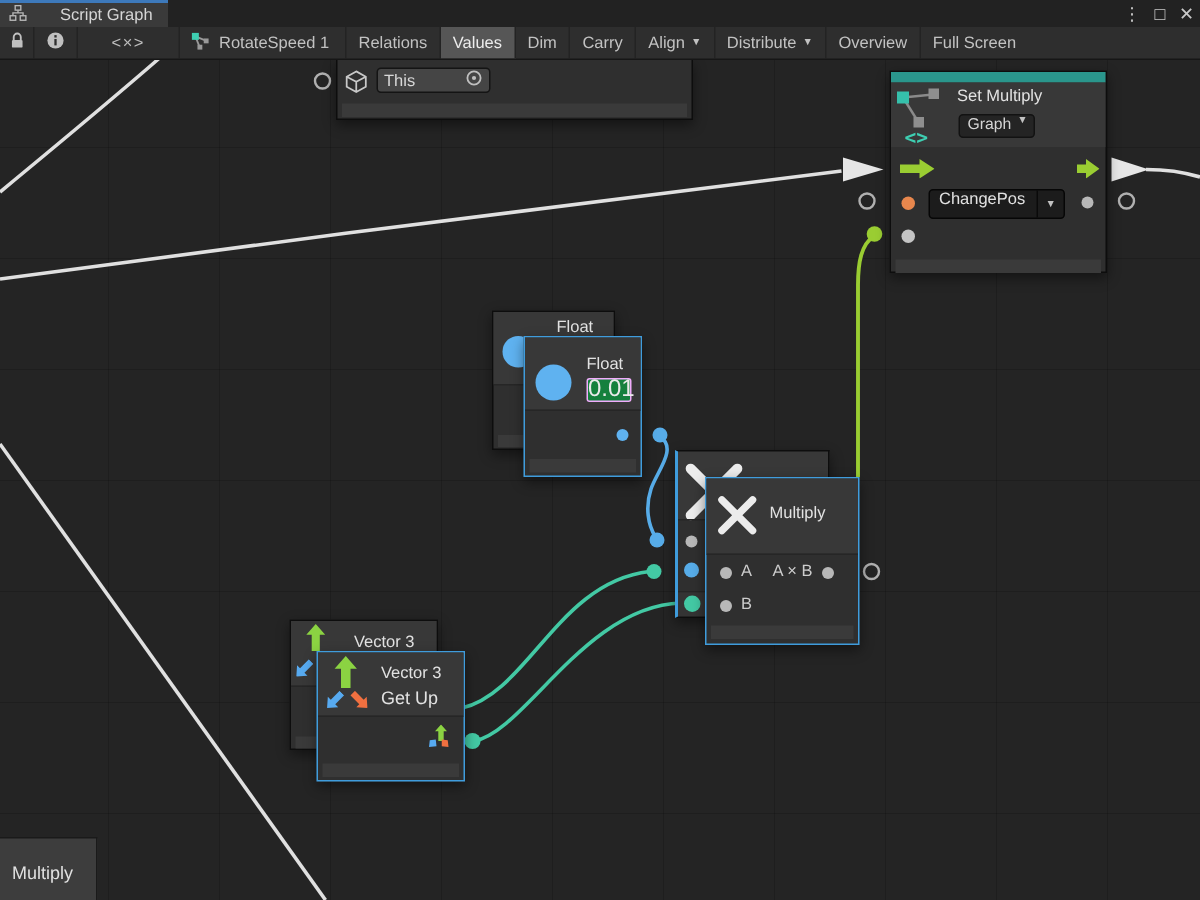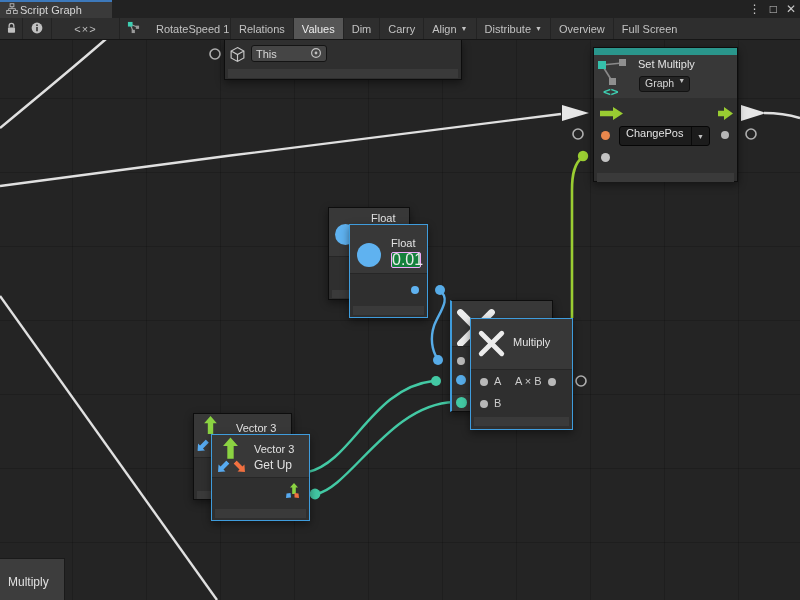--- a/index.html
+++ b/index.html
@@ -7,21 +7,21 @@
   #stage {
     position:relative; width:800px; height:600px;
     font-family:"Liberation Sans","DejaVu Sans",sans-serif;
     background:#242424; overflow:hidden; color:#d4d4d4;
     -webkit-font-smoothing:antialiased;
   }
   
   .tabbar { position:absolute; left:0; top:0; width:800px; height:18px; background:#222222; z-index:6; }
   .tab {
     position:absolute; left:0; top:0; width:112px; height:18px; background:#3a3a3a;
-    border-top:2px solid #3d79bb; display:flex; align-items:center; gap:2px; padding-left:6px;
+    border-top:2px solid #3d79bb; display:flex; align-items:center; gap:22px; padding-left:6px;
     font-size:11px; color:#d6d6d6;
   }
   .win-controls { position:absolute; right:4px; top:0; height:18px; display:flex; align-items:center; gap:9px; color:#c8c8c8; font-size:12px; }
   .win-controls span { cursor:default; line-height:18px; }
   
   .toolbar {
     position:absolute; left:0; top:18px; width:800px; height:22px; background:#2e2e2e; z-index:6;
     border-bottom:1px solid #161616; display:flex; align-items:stretch; overflow:hidden;
     font-size:11px; color:#c2c2c2; white-space:nowrap;
   }
@@ -307,21 +307,21 @@
         <svg width="12" height="12" viewBox="0 0 14 14">
             <circle cx="7" cy="7" r="6.3" fill="#c0c0c0"></circle>
             <rect x="6.1" y="5.8" width="1.8" height="5" fill="#2e2e2e"></rect>
             <rect x="6.1" y="2.8" width="1.8" height="1.9" fill="#2e2e2e"></rect>
           </svg>
       </span>
     </div>
     <div class="tb-cell" style="width:68px; color:#bdbdbd; letter-spacing:1px;">
       <span>&lt;×&gt;</span>
     </div>
-    <div class="tb-cell tb-plain" style="width:110px; justify-content:flex-start; padding-left:7px; gap:16px;">
+    <div class="tb-cell tb-plain" style="width:110px; justify-content:flex-start; padding-left:7px; gap:6px;">
       <span>
         <svg width="13" height="13" viewBox="0 0 14 14">
           <line x1="3.5" y1="3.5" x2="11" y2="6.5" stroke="#9a9a9a" stroke-width="1.3"></line>
           <line x1="3.5" y1="3.5" x2="6.5" y2="11" stroke="#9a9a9a" stroke-width="1.3"></line>
           <rect x="9.5" y="5" width="3.5" height="3.5" fill="#9a9a9a"></rect>
           <rect x="5" y="9.5" width="3.5" height="3.5" fill="#9a9a9a"></rect>
           <rect x="1" y="1" width="5" height="5" fill="#3ecfb2"></rect>
         </svg>
       </span>
       <span>RotateSpeed 1</span>

